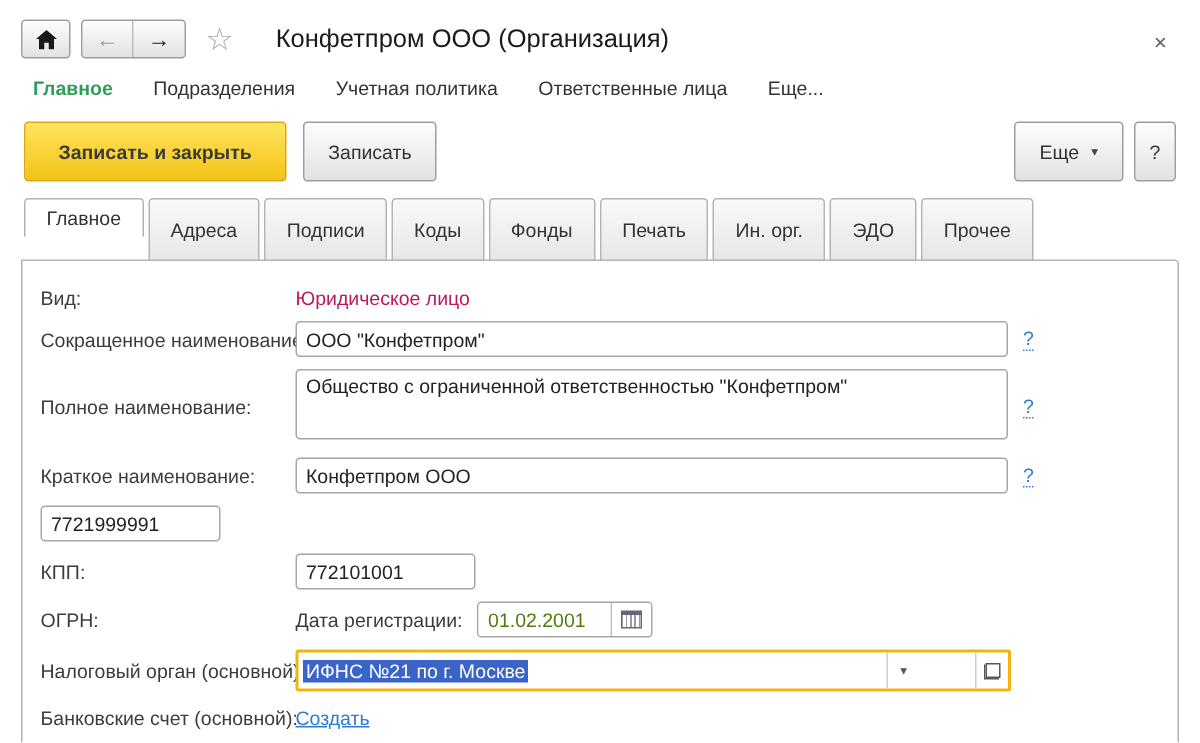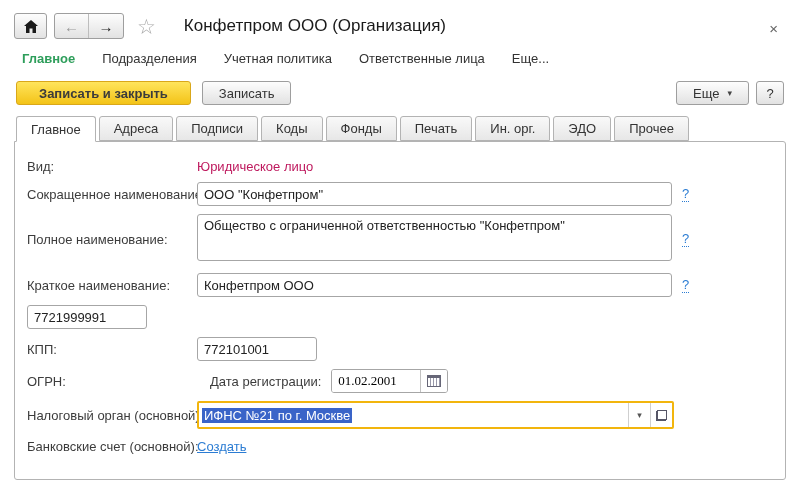--- a/index.html
+++ b/index.html
@@ -28,37 +28,37 @@
   .star { margin-left:13px; font-size:21px; color:#a9a9a9; line-height:1; }
   .title { margin-left:28px; font-size:17px; color:#1a1a1a; }
   .close-x { position:absolute; top:21px; right:22px; font-size:15px; color:#666; line-height:1; cursor:default; }
   
   .navrow { display:flex; gap:27px; padding:12px 16px 0 22px; }
   .navlink { color:#333; cursor:default; white-space:nowrap; }
   .navlink.active { color:#2e9e5b; font-weight:bold; }
   
   .toolbar { display:flex; align-items:center; padding:15px 16px 11px 16px; }
   .btn {
-    height:24px; padding:0 16px; border:1px solid #9e9e9e; border-radius:3px;
+    height:40px; padding:0 16px; border:1px solid #9e9e9e; border-radius:3px;
     background:linear-gradient(#fdfdfd,#e2e2e2); color:#333;
     display:inline-flex; align-items:center; justify-content:center; gap:8px;
     font-size:13px; cursor:default; white-space:nowrap;
   }
   .btn.primary {
     background:linear-gradient(#ffe45c,#f3c318);
     border-color:#d9a71a; font-weight:bold; color:#3b3b3b; padding:0 22px;
   }
   .btn + .btn { margin-left:11px; }
   .spacer { flex:1; }
   .btn .caret { font-size:9px; color:#444; }
   .btn.help { width:28px; padding:0; margin-left:7px; }
   
   .tabs { display:flex; padding-left:16px; position:relative; z-index:2; margin-bottom:-1px; }
   .tab {
-    height:25px; padding:0 14px; margin-right:3px;
+    height:42px; padding:0 14px; margin-right:3px;
     border:1px solid #b3b3b3; border-radius:3px 3px 0 0;
     background:linear-gradient(#f9f9f9,#e7e7e7);
     display:inline-flex; align-items:center; cursor:default; white-space:nowrap;
   }
   .tab.active { background:#fff; border-bottom:1px solid #fff; height:26px; }
   
   .panel {
     margin:0 14px; height:339px;
     border:1px solid #b3b3b3; border-radius:0 3px 3px 3px;
     background:#fff; padding:17px 12px 10px 12px;
@@ -73,29 +73,29 @@
   .inp.narrow { width:120px; }
   .ta {
     width:475px; height:47px; border:1px solid #a6a6a6; border-radius:3px;
     padding:3px 6px; font-family:inherit; font-size:13px; color:#222; resize:none; outline:none;
   }
   .frow.top { align-items:center; }
   .frow.top .lbl { padding-top:4px; }
   .help-link { margin-left:10px; color:#2b7cd3; border-bottom:1px dotted #2b7cd3; text-decoration:none; cursor:default; }
   .frow.top .help-link { margin-top:3px; }
   .value-orange { color:#be185d; }
-  .inline-lbl { margin-left:13px; margin-right:10px; color:#3c3c3c; white-space:nowrap; }
+  .inline-lbl { margin-right:10px; color:#3c3c3c; white-space:nowrap; }
   
   .datectl { display:inline-flex; height:24px; border:1px solid #a6a6a6; border-radius:3px; overflow:hidden; }
-  .datectl input { width:88px; border:none; padding:0 6px; font-family:Liberation Serif, serif; font-size:13px; color:#000000; outline:none; }
+  .datectl input { width:88px; border:none; padding:0 6px; font-family:Liberation Sans, sans-serif; font-size:13px; color:#4d7c0f; outline:none; }
   .datectl .calbtn { width:27px; display:flex; align-items:center; justify-content:center; border-left:1px solid #c2c2c2; background:#fff; }
   
   .combo {
     display:flex; align-items:center; width:477px; height:28px;
-    border:2px solid #f2b50d; border-radius:2px; background:#fff;
+    border:2px solid #f2b50d; border-radius:2px; background:#fff;gap:37px;
   }
   .combo .text { flex:1; padding-left:3px; overflow:hidden; white-space:nowrap; }
   .combo .sel { background:#3a64c8; color:#fff; padding:1px 2px; }
   .combo .cbtn { width:22px; height:100%; display:flex; align-items:center; justify-content:center; border-left:1px solid #cfcfcf; }
   .combo .caret { font-size:9px; color:#555; }
   .link { color:#2b7cd3; text-decoration:underline; cursor:default; }
   
   .openicon { position:relative; width:11px; height:11px; }
   .openicon::before, .openicon::after { content:""; position:absolute; width:8px; height:8px; border:1px solid #556; background:#fff; }
   .openicon::before { left:0; bottom:0; }

